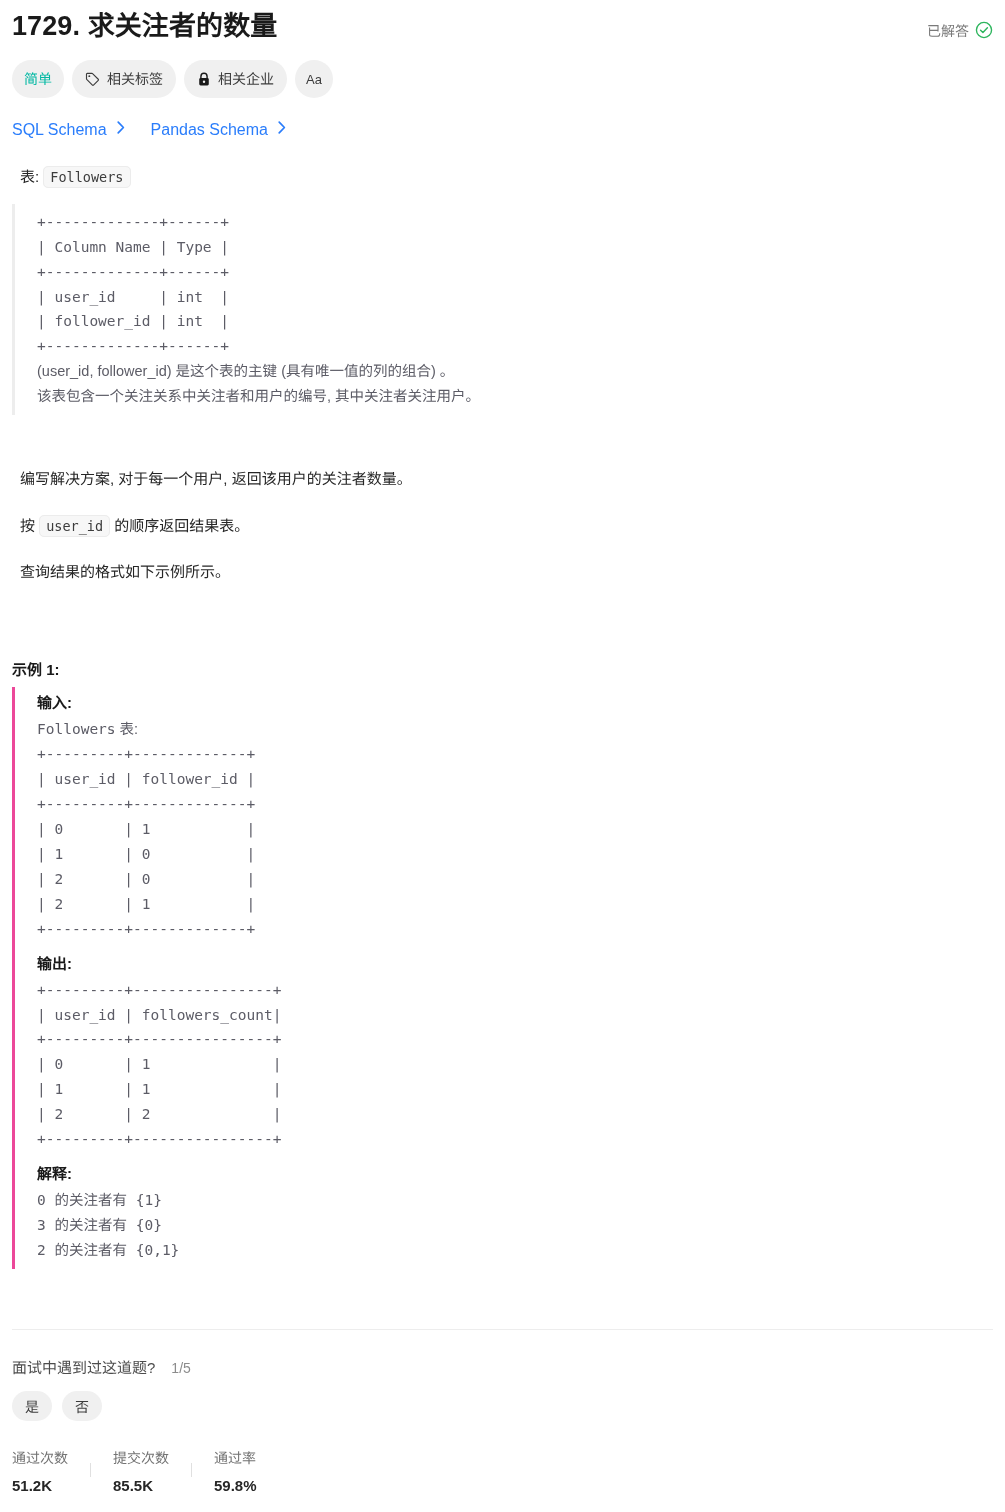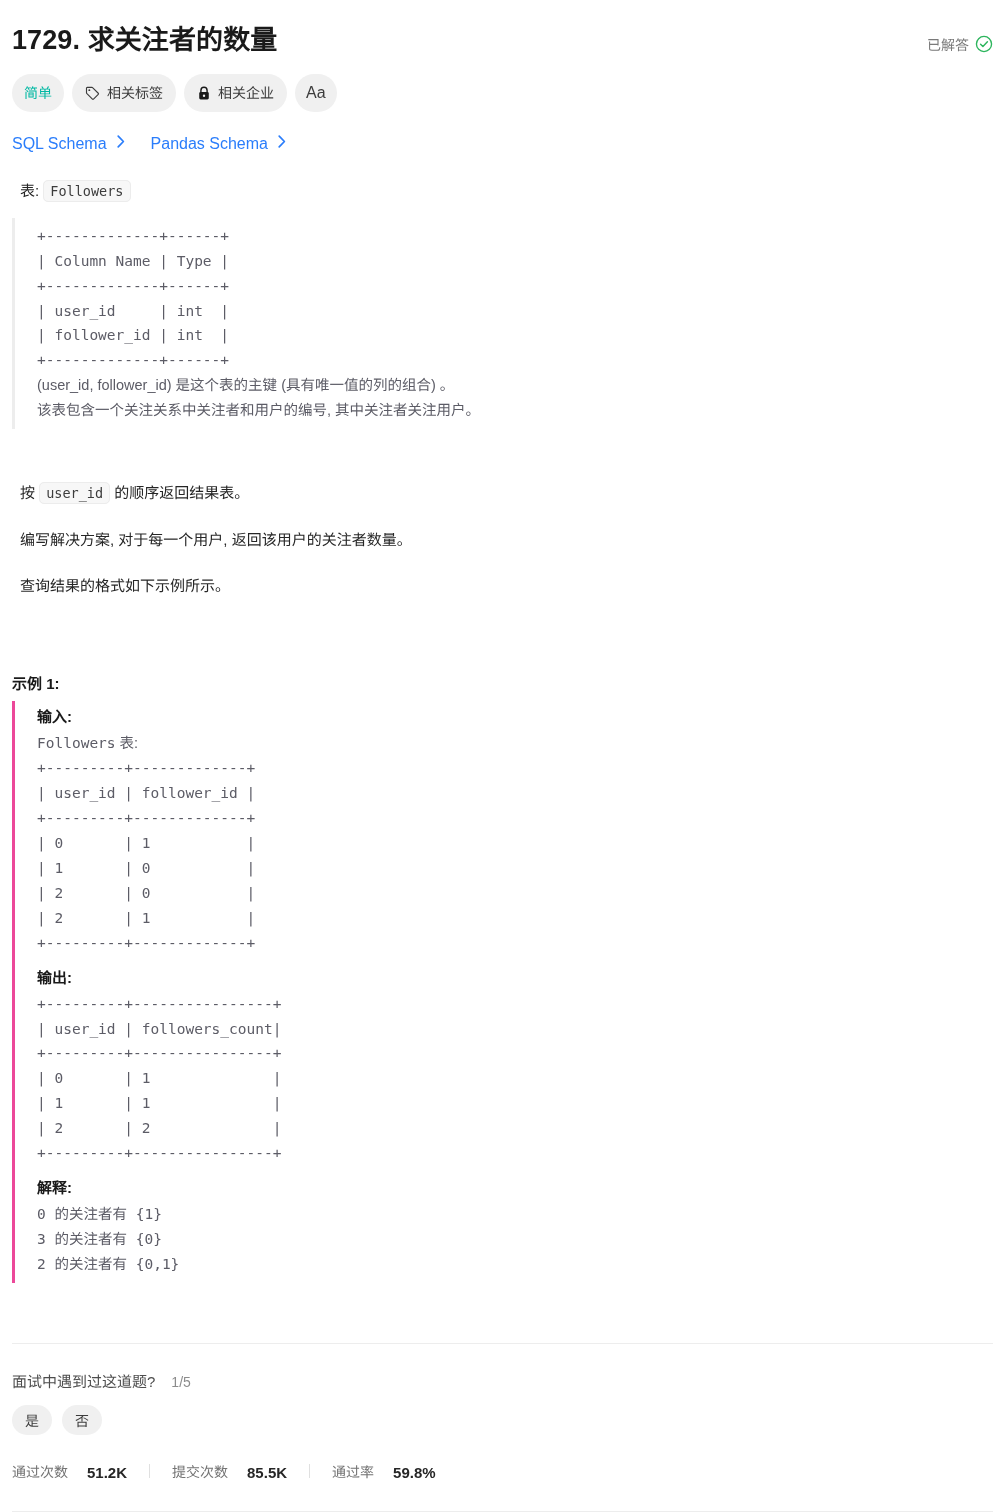--- a/index.html
+++ b/index.html
@@ -18,21 +18,21 @@
     -webkit-font-smoothing: antialiased;
   }
 
   .page { padding: 0 12px; }
 
   
   .title-row {
     display: flex;
     align-items: flex-start;
     justify-content: space-between;
-    padding-top: 22px;
+    padding-top: 8px;
   }
   .page-title {
     font-size: 27px;
     font-weight: 700;
     line-height: 1.35;
     color: #1a1a1a;
     letter-spacing: 0.1px;
     margin: 0;
   }
   .solved-badge {
@@ -64,21 +64,21 @@
     padding: 0 13px;
     border-radius: 999px;
     background: #f0f0f0;
     font-size: 14px;
     color: #3c3c3c;
     cursor: pointer;
     white-space: nowrap;
     line-height: 1;
   }
   .pill.difficulty { color: #00b8a3; background: #f0f0f0; padding: 0 12px; }
-  .pill.icon-only { padding: 0 11px; font-size: 16px; }
+  .pill.icon-only { padding: 0 11px; font-size: 13px; }
   .pill svg { display: block; }
 
   
   .schema-row {
     display: flex;
     align-items: flex-end;
     gap: 24px;
     margin-top: 22px;
   }
   .schema-link {
@@ -192,23 +192,24 @@
   }
 
   .stats-row {
     display: flex;
     align-items: center;
     margin-top: 26px;
     font-size: 14px;
   }
   .stat {
     display: flex;
-    align-items: flex-end;
-    gap: 19px;
-    cursor: pointer;
+    align-items: flex-start;
+    gap: 10px;
+    cursor: pointer;
+    flex-direction: column;
   }
   .stat-label { color: #737373; }
   .stat-value { color: #262626; font-weight: 700; font-size: 15px; }
   .stat-sep {
     width: 1px;
     height: 14px;
     background: #e0e0e0;
     margin: 0 22px;
     align-self: center;
   }
@@ -309,23 +310,23 @@
 | Column Name | Type |
 +-------------+------+
 | user_id     | int  |
 | follower_id | int  |
 +-------------+------+</span>
 <span class="zh">(user_id, follower_id) 是这个表的主键 (具有唯一值的列的组合) 。</span>
 <span class="zh">该表包含一个关注关系中关注者和用户的编号, 其中关注者关注用户。</span></pre>
 
     <div class="gap-xl"></div>
 
+    <p class="para">编写解决方案, 对于每一个用户, 返回该用户的关注者数量。</p>
+
     <p class="para"><span>按 </span><code class="inline">user_id</code><span> 的顺序返回结果表。</span></p>
-
-    <p class="para">编写解决方案, 对于每一个用户, 返回该用户的关注者数量。</p>
 
     <p class="para">查询结果的格式如下示例所示。</p>
 
     <div class="gap-xl"></div>
 
     <p class="example-title">示例 1:</p>
 
     <div class="example-block">
       <p class="example-label">输入:</p>
       <pre class="example-pre"><span>Followers</span><span class="zh"> 表:</span></pre>

